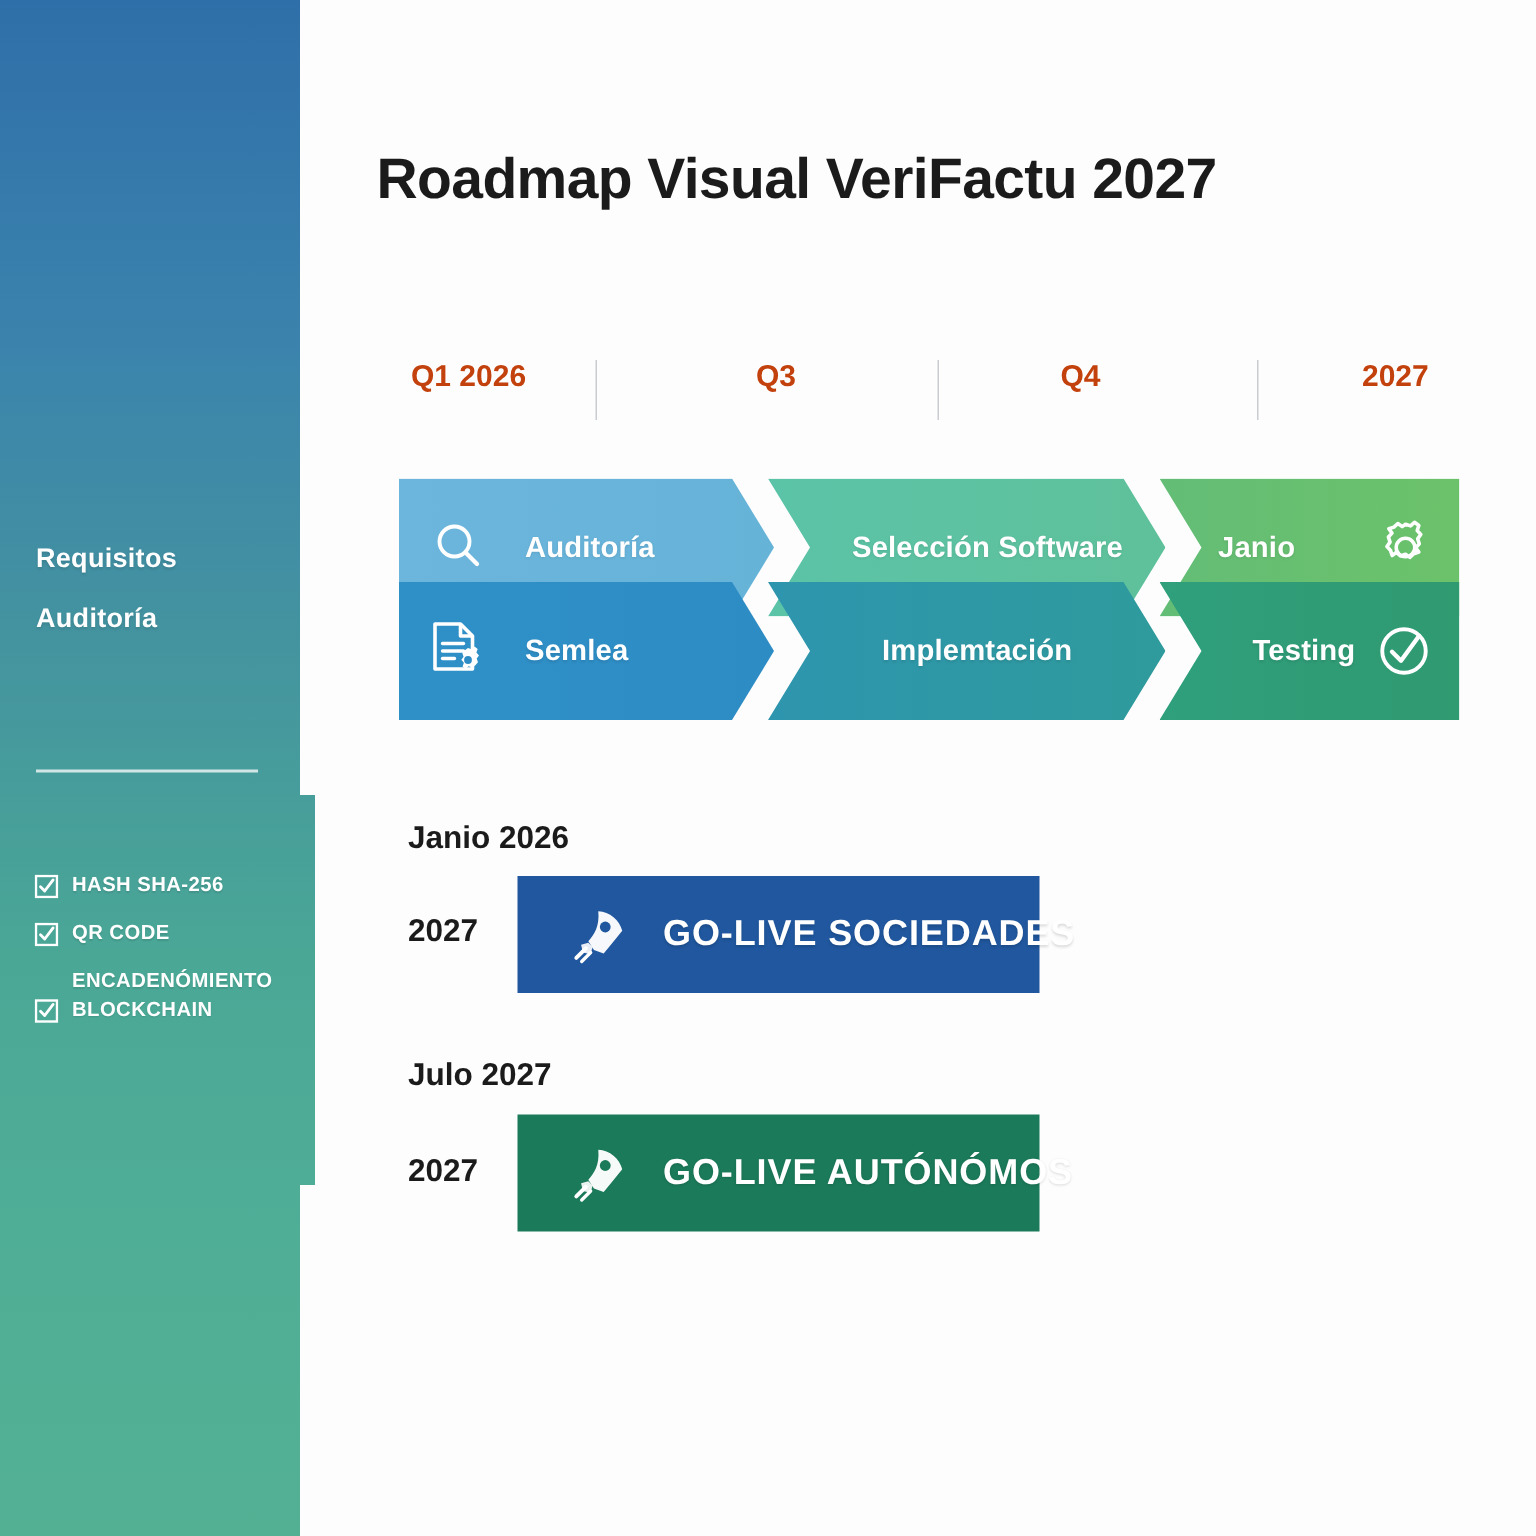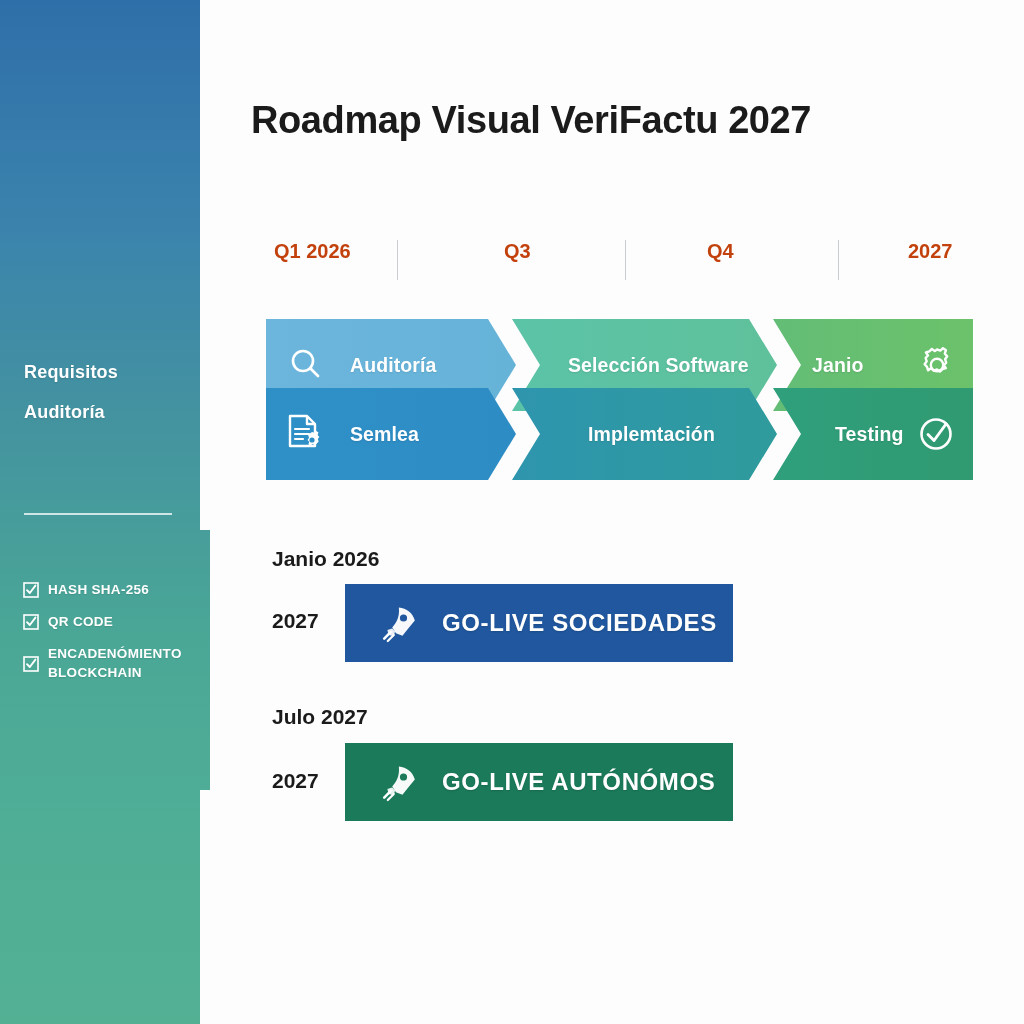--- a/index.html
+++ b/index.html
@@ -67,21 +67,21 @@
     background: rgba(255,255,255,0.75);
   }
   #checklist {
     position: absolute;
     left: 23px;
     top: 580px;
     width: 190px;
   }
   .check-row {
     display: flex;
-    align-items: center;
+    align-items: flex-end;
     margin-bottom: 13px;
   }
   .check-box {
     flex: 0 0 auto;
     width: 16px;
     height: 16px;
     margin-top: 1px;
     margin-right: 9px;
   }
   .check-label {
@@ -187,21 +187,21 @@
   .ms-year {
     position: absolute;
     color: #1b1b1b;
     font-size: 21px;
     font-weight: bold;
     white-space: nowrap;
   }
   .ms-banner {
     position: absolute;
     left: 345px;
-    width: 388px;
+    width: 348px;
     height: 78px;
     display: flex;
     align-items: center;
   }
   .ms-banner-icon {
     margin-left: 33px;
     margin-right: 22px;
     display: flex;
     align-items: center;
   }

